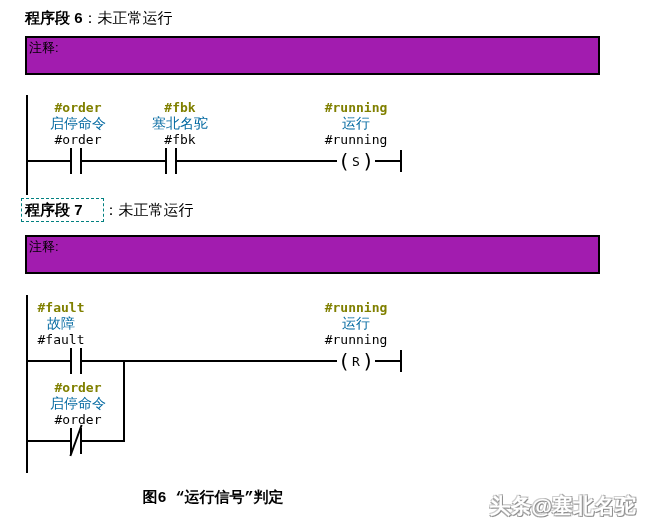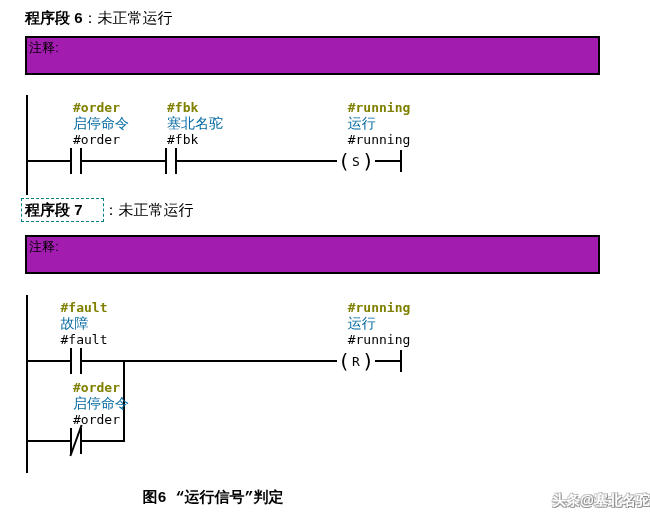--- a/index.html
+++ b/index.html
@@ -25,32 +25,32 @@
     border-left:2px solid #000;border-right:2px solid #000;background:#fff;
   }
   .nc-slash{position:absolute;left:3px;top:-4px;width:2px;height:33px;background:#000;transform:rotate(20deg);}
   .coil{
     position:absolute;height:26px;display:flex;align-items:center;
     background:#fff;padding:0 1px;
   }
   .coil .paren{font:20px "DejaVu Sans Mono", monospace;color:#000;line-height:26px;}
   .coil .letter{font:13px "DejaVu Sans Mono", monospace;color:#000;padding:0 2px;}
   
-  .sym-col{position:absolute;transform:translateX(-50%);white-space:nowrap;margin-left:23px;}
+  .sym-col{position:absolute;transform:translateX(-50%);text-align:center;white-space:nowrap;}
   .sym-name{font:bold 13px "DejaVu Sans Mono", monospace;color:#808000;line-height:15px;}
   .sym-comment{font:14px "Liberation Sans", sans-serif;color:#0369a1;line-height:17px;}
   .sym-operand{font:13px "DejaVu Sans Mono", monospace;color:#000;line-height:16px;}
   
   .caption{
     position:absolute;left:213px;top:488px;transform:translateX(-50%);
     font-weight:bold;font-size:15px;color:#000;white-space:nowrap;
     font-family:Liberation Mono, monospace;
   }
   .watermark{
-    position:absolute;right:0;top:492px;font-weight:bold;font-size:14px;white-space:nowrap;
+    position:absolute;right:14px;top:492px;font-weight:bold;font-size:21px;white-space:nowrap;
     color:#ffffff;
     text-shadow:1px 1px 0 #8f8f8f,-1px -1px 0 #cfcfcf,1px -1px 0 #a8a8a8,-1px 1px 0 #a8a8a8;
   }
 </style>
 </head>
 <body>
 
 <div class="net-title" style="left:25px;top:9px;">
   <span class="prefix">程序段 6</span><span>：未正常运行</span>
 </div>
@@ -69,21 +69,21 @@
   <span class="paren">(</span>
   <span class="letter">S</span>
   <span class="paren">)</span>
 </div>
 
 <div class="sym-col" style="left:78px;top:100px;">
   <div class="sym-name">#order</div>
   <div class="sym-comment">启停命令</div>
   <div class="sym-operand">#order</div>
 </div>
-<div class="sym-col" style="left:172px;top:100px;">
+<div class="sym-col" style="left:180px;top:100px;">
   <div class="sym-name">#fbk</div>
   <div class="sym-comment">塞北名驼</div>
   <div class="sym-operand">#fbk</div>
 </div>
 <div class="sym-col" style="left:356px;top:100px;">
   <div class="sym-name">#running</div>
   <div class="sym-comment">运行</div>
   <div class="sym-operand">#running</div>
 </div>
 

